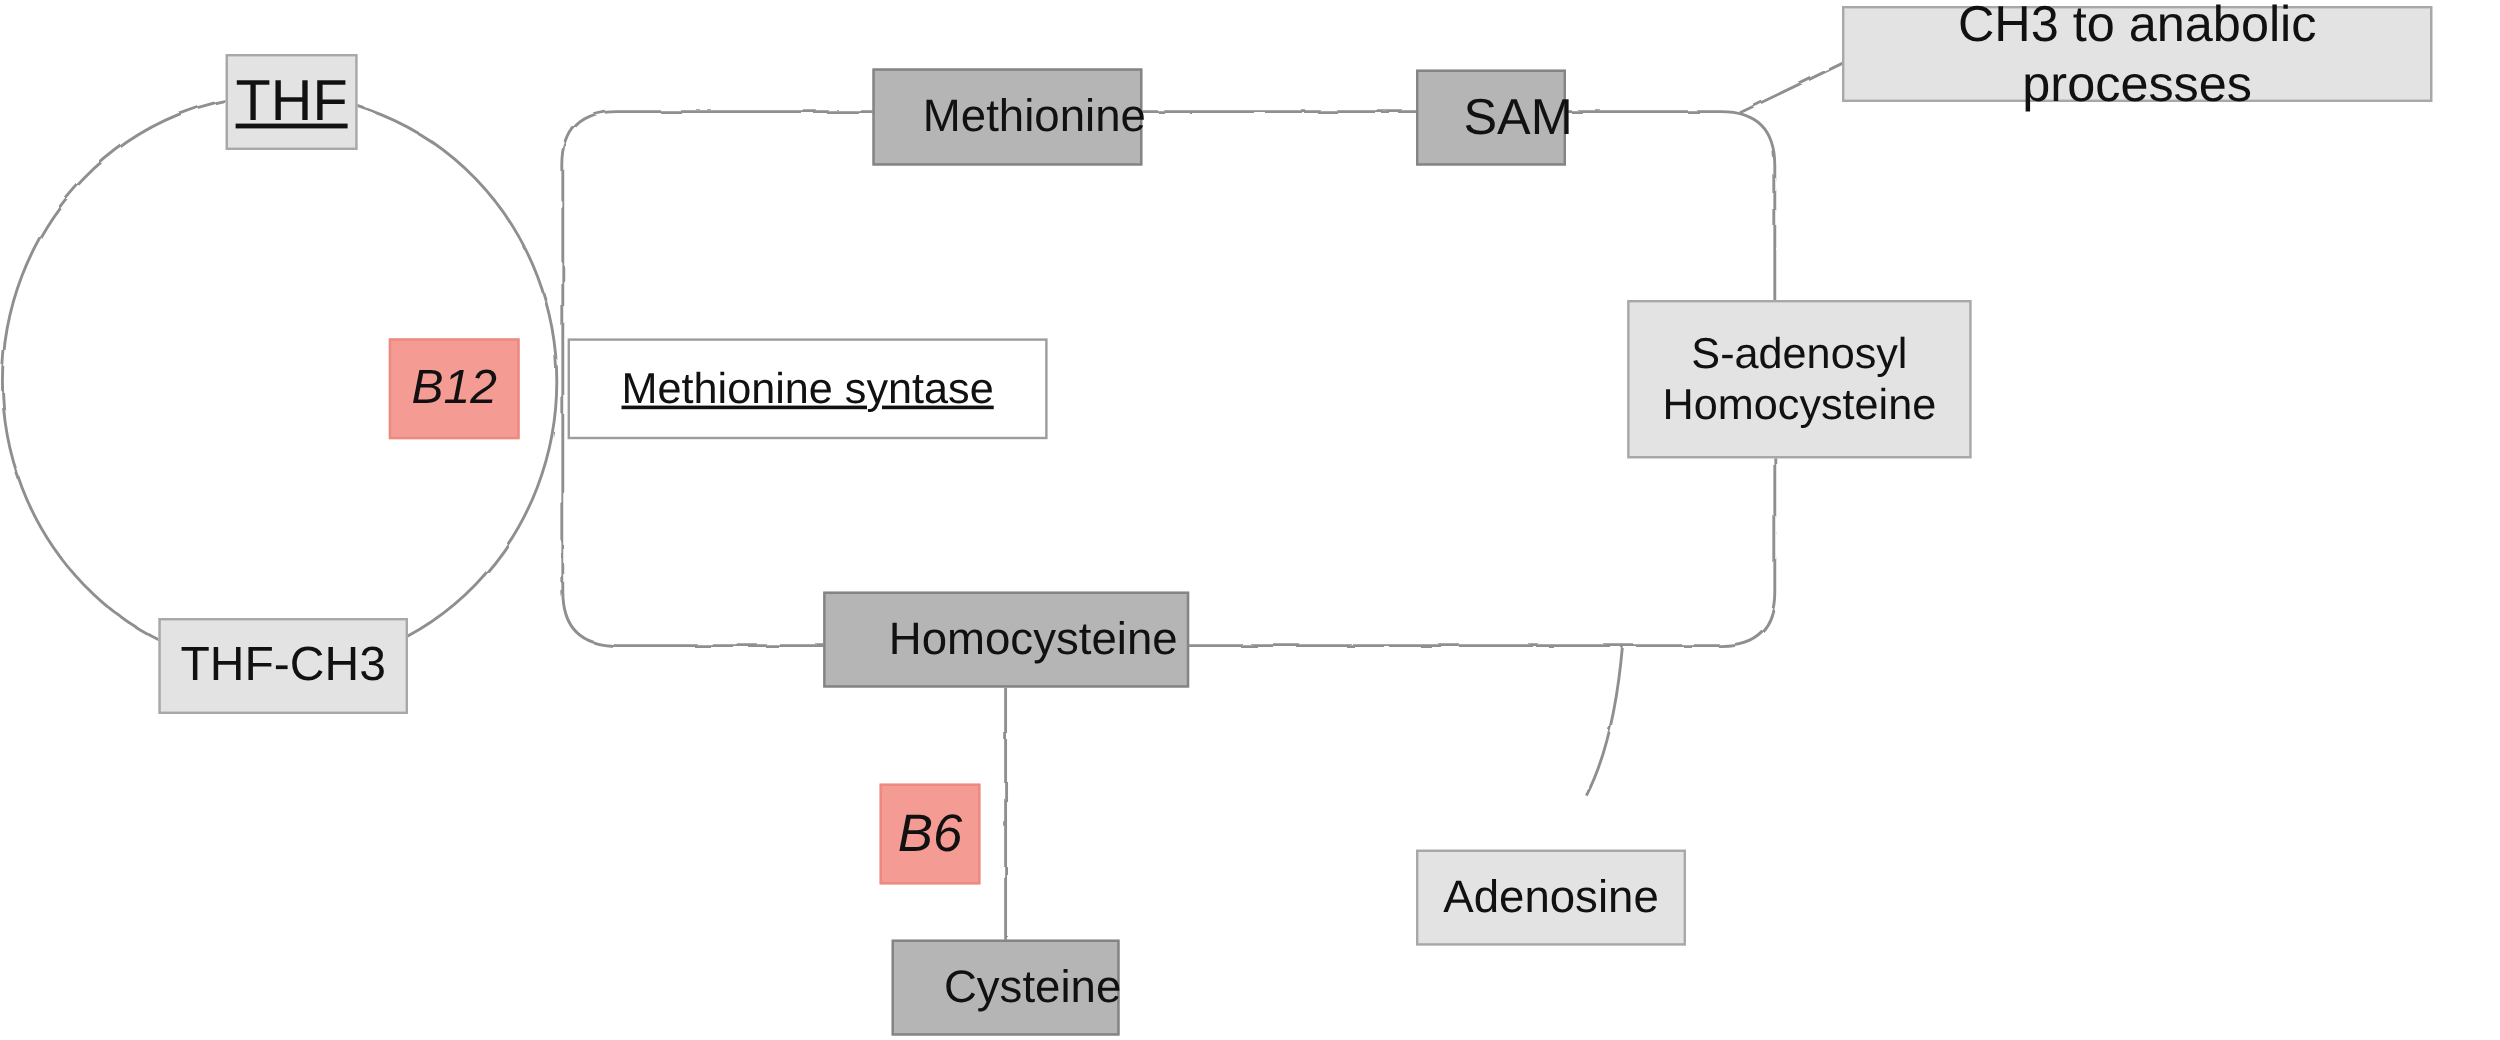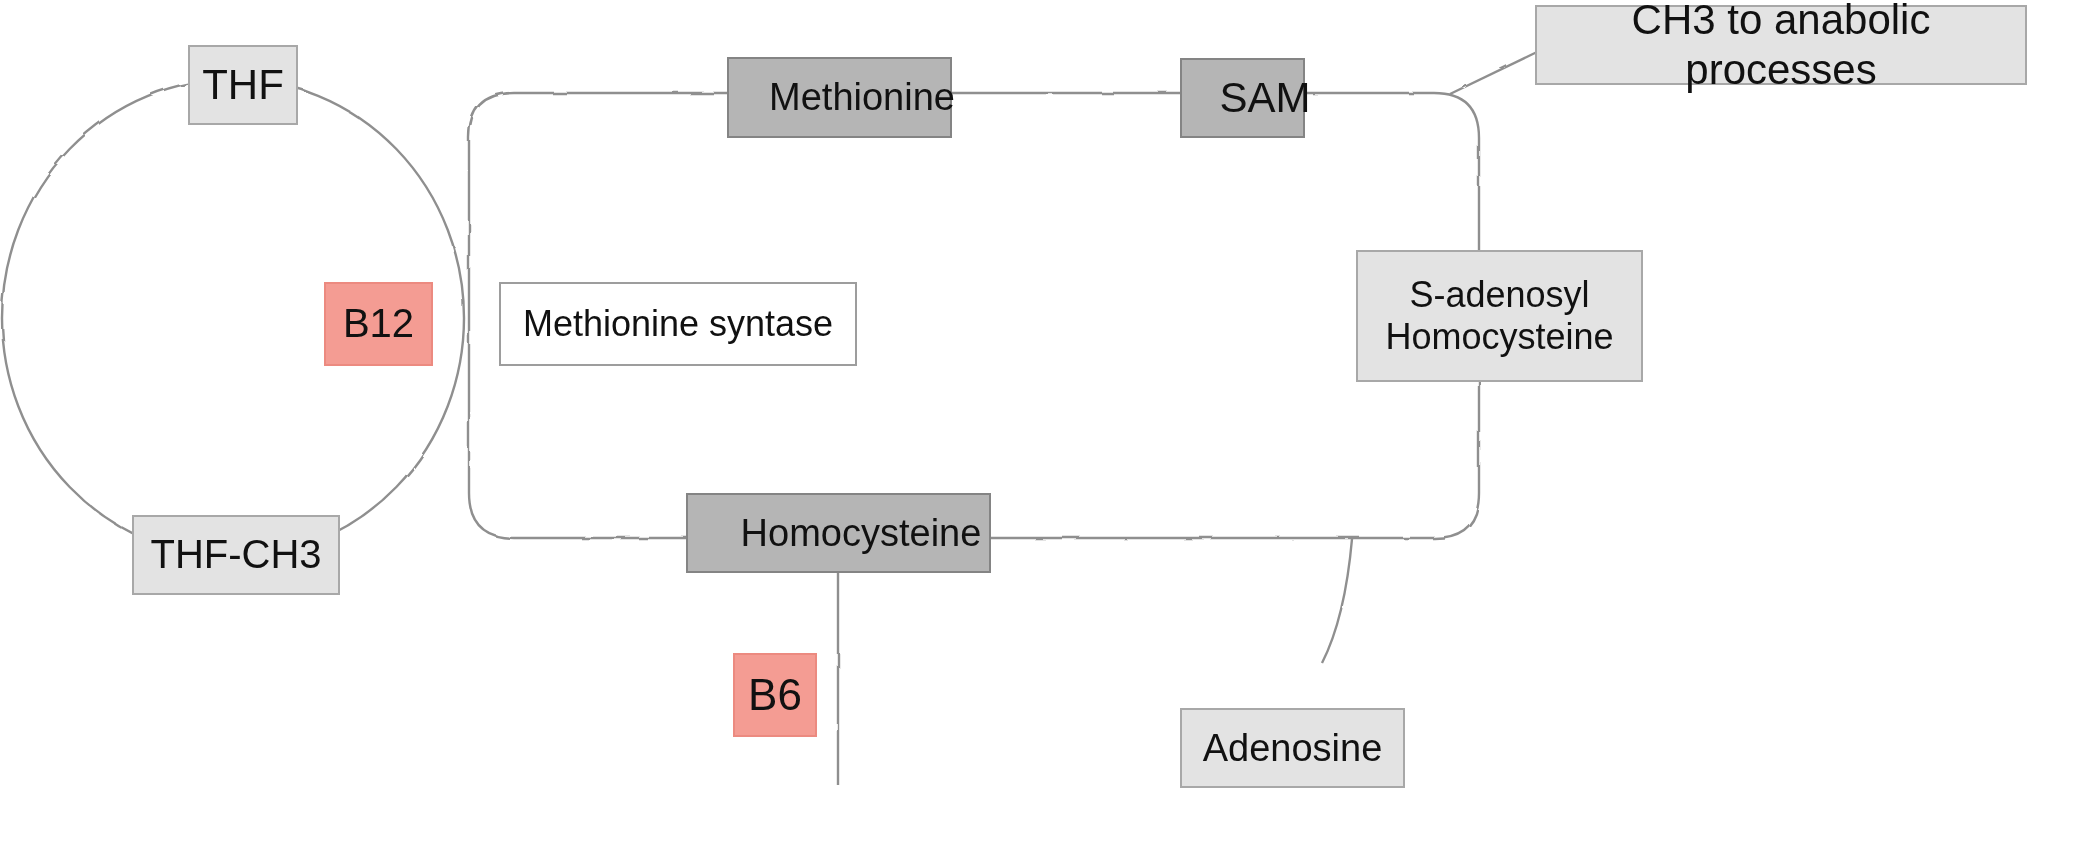--- a/index.html
+++ b/index.html
@@ -45,30 +45,31 @@
     border: 2px solid var(--light-border, #a8a8a8);
   }
   .node.mid {
     background: var(--mid-fill, #b5b5b5);
     border: 2px solid var(--mid-border, #848484);
     padding-left: 45px;
   }
   .node.accent {
     background: var(--accent-fill, #f49c93);
     border: 2px solid var(--accent-border, #ec8a80);
+    font-style: italic;
   }
   .node.plain {
     background: var(--plain-fill, #ffffff);
     border: 2px solid var(--plain-border, #9d9d9d);
   }
   
-  #node-thf            { left: 188px;  top: 45px;  width: 110px; height: 80px;  font-size: 42px; }
+  #node-thf            { left: 188px;  top: 45px;  width: 110px; height: 80px;  font-size: 48px; text-decoration: underline; }
   #node-thf-ch3        { left: 132px;  top: 515px; width: 208px; height: 80px;  font-size: 40px; }
   #node-b12            { left: 324px;  top: 282px; width: 109px; height: 84px;  font-size: 40px; }
-  #node-meth-syntase   { left: 499px;  top: 282px; width: 358px; height: 84px;  font-size: 36px; }
+  #node-meth-syntase   { left: 473px;  top: 282px; width: 400px; height: 84px;  font-size: 36px; text-decoration: underline; }
   #node-methionine     { left: 727px;  top: 57px;  width: 225px; height: 81px;  font-size: 38px; }
   #node-sam            { left: 1180px; top: 58px;  width: 125px; height: 80px;  font-size: 42px; }
   #node-ch3-anabolic   { left: 1535px; top: 5px;   width: 492px; height: 80px;  font-size: 42px; }
   #node-sah            { left: 1356px; top: 250px; width: 287px; height: 132px; font-size: 36px; }
   #node-homocysteine   { left: 686px;  top: 493px; width: 305px; height: 80px;  font-size: 38px; }
   #node-b6             { left: 733px;  top: 653px; width: 84px;  height: 84px;  font-size: 44px; }
   #node-cysteine       { left: 743px;  top: 783px; width: 190px; height: 80px;  font-size: 38px; }
   #node-adenosine      { left: 1180px; top: 663px; width: 225px; height: 80px;  font-size: 38px; margin-top: 45px; }
 </style>
 </head>
@@ -101,15 +102,16 @@
   <div class="node light" id="node-thf-ch3">THF-CH3</div>
   <div class="node accent" id="node-b12">B12</div>
   <div class="node plain" id="node-meth-syntase">Methionine syntase</div>
   <div class="node mid" id="node-methionine">Methionine</div>
   <div class="node mid" id="node-sam">SAM</div>
   <div class="node light" id="node-ch3-anabolic">CH3 to anabolic processes</div>
   <div class="node light" id="node-sah">S-adenosyl
 Homocysteine</div>
   <div class="node mid" id="node-homocysteine">Homocysteine</div>
   <div class="node accent" id="node-b6">B6</div>
+  <div class="node mid" id="node-cysteine">Cysteine</div>
   <div class="node light" id="node-adenosine">Adenosine</div>
 
 </div>
 
 </body></html>

